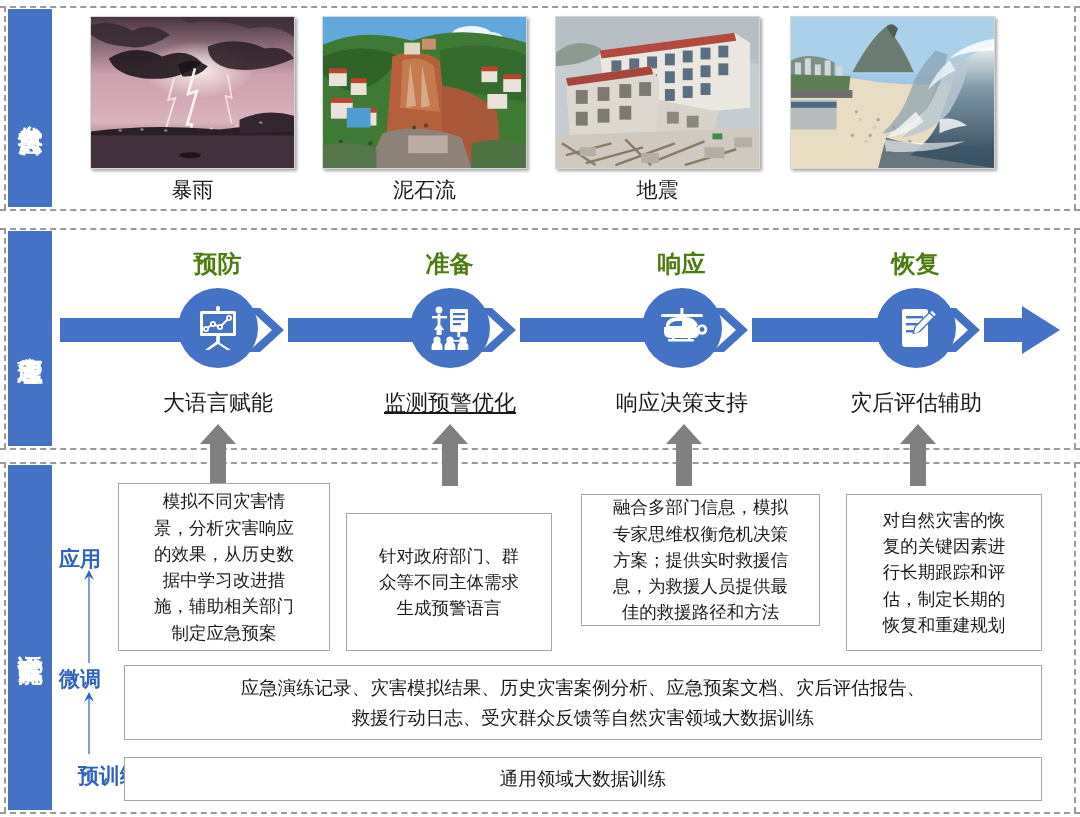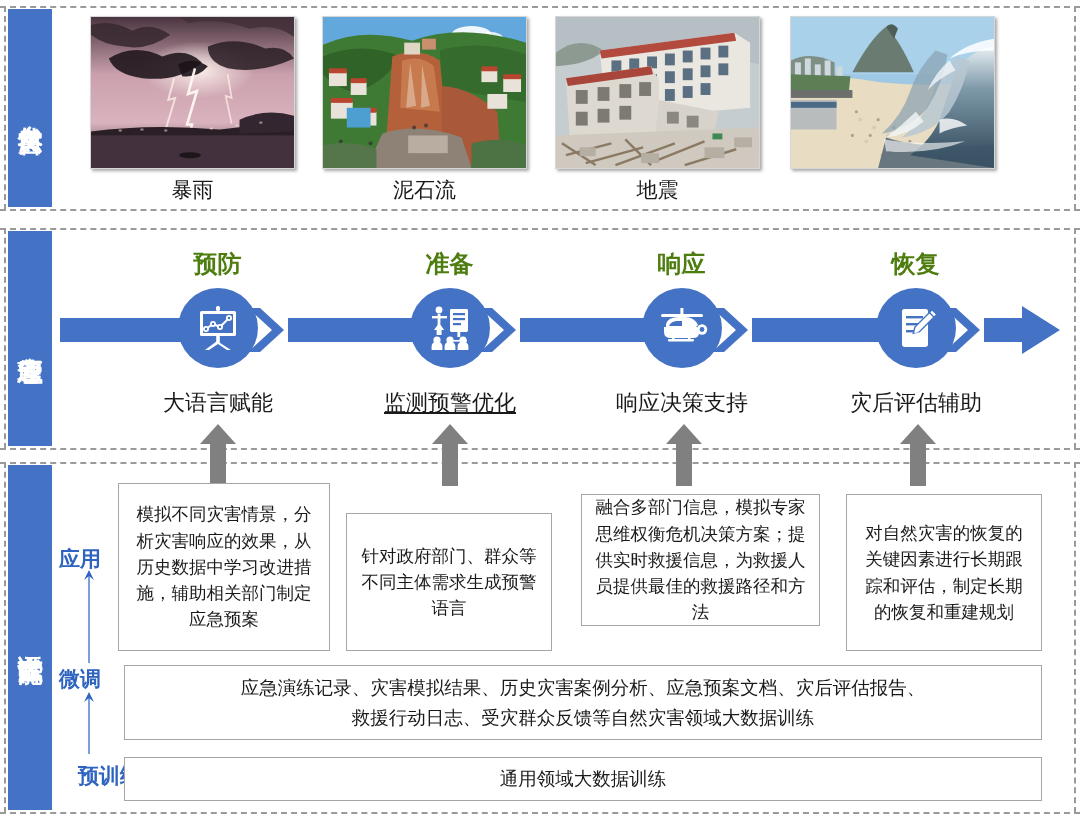--- a/index.html
+++ b/index.html
@@ -85,21 +85,21 @@
   .up-arrow { position:absolute; }
 
   
   .tbox {
     position:absolute;
     border:1px solid #a6a6a6;
     background:#ffffff;
     display:flex;
     align-items:center;
     justify-content:center;
-    padding:8px 10px;
+    padding:8px 28px;
     font-family:"DejaVu Serif", serif;
     font-size:17.5px;
     line-height:1.5;
     color:#1a1a1a;
     text-align:center;
   }
   .tbox.wide { font-size:18.5px; line-height:1.62; }
   .tbox .inner { width:100%; }
 
   

